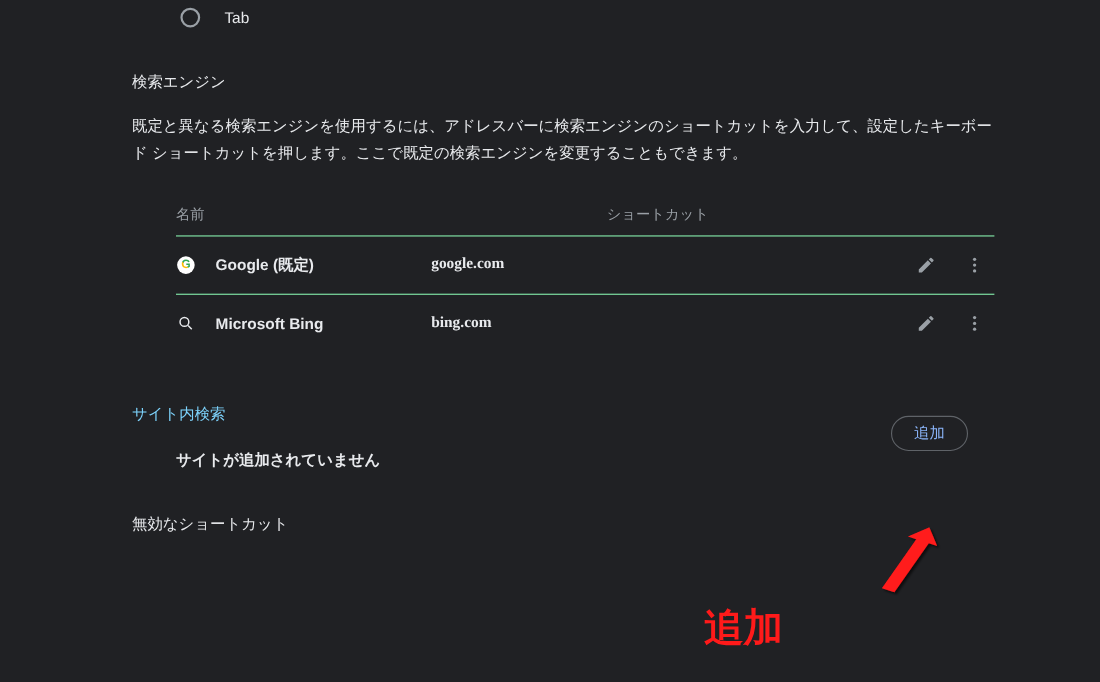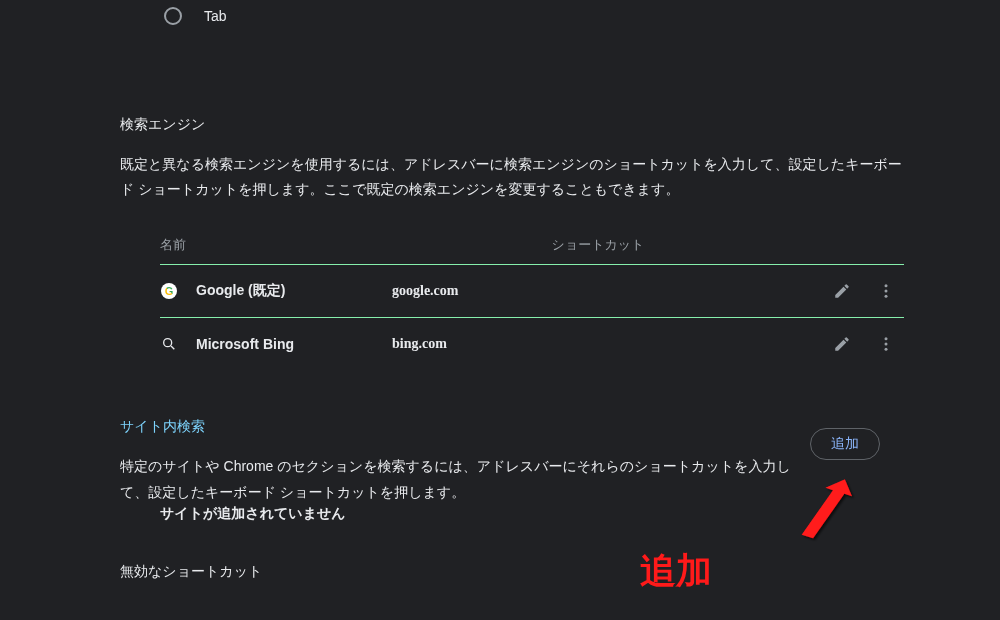--- a/index.html
+++ b/index.html
@@ -33,21 +33,21 @@
     margin-right: 22px;
     flex-shrink: 0;
   }
   .radio-label {
     color: #e8eaed;
     font-size: 14px;
   }
 
   
   .section {
-    margin-top: 84px;
+    margin-top: 34px;
     padding-right: 96px;
   }
   .section-title {
     font-size: 14px;
     color: #e8eaed;
     margin-bottom: 18px;
   }
   .section-desc {
     font-size: 14px;
     color: #e8eaed;
@@ -248,21 +248,20 @@
           </span>
         </div>
       </div>
     </div>
   </div>
 
   <div class="site-section">
     <div class="site-head-row">
       <div class="site-text-col">
         <div class="site-title">サイト内検索</div>
-        <div class="site-desc">特定のサイトや Chrome のセクションを検索するには、アドレスバーにそれらのショートカットを入力して、設定したキーボード ショートカットを押します。</div>
       </div>
       <button class="add-btn">追加</button>
     </div>
     <div class="empty-msg">サイトが追加されていません</div>
   </div>
 
   <div class="disabled-section">無効なショートカット</div>
 
 </div>
 

